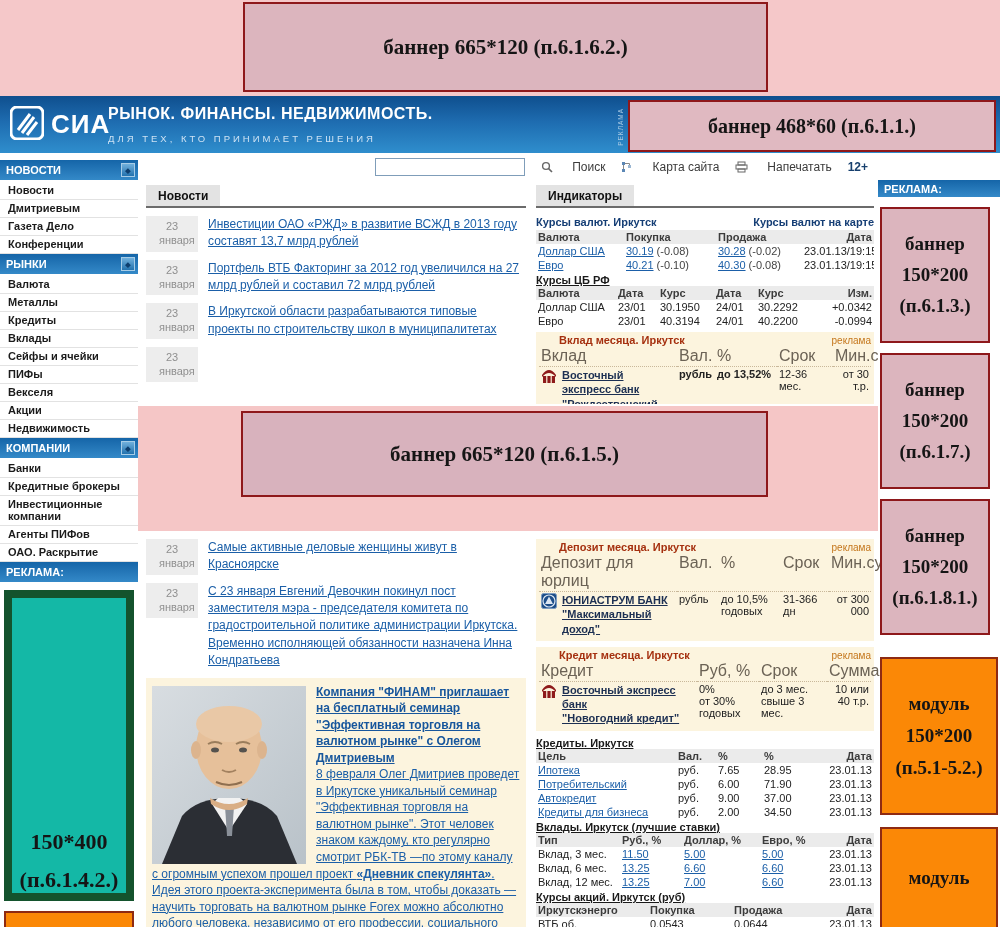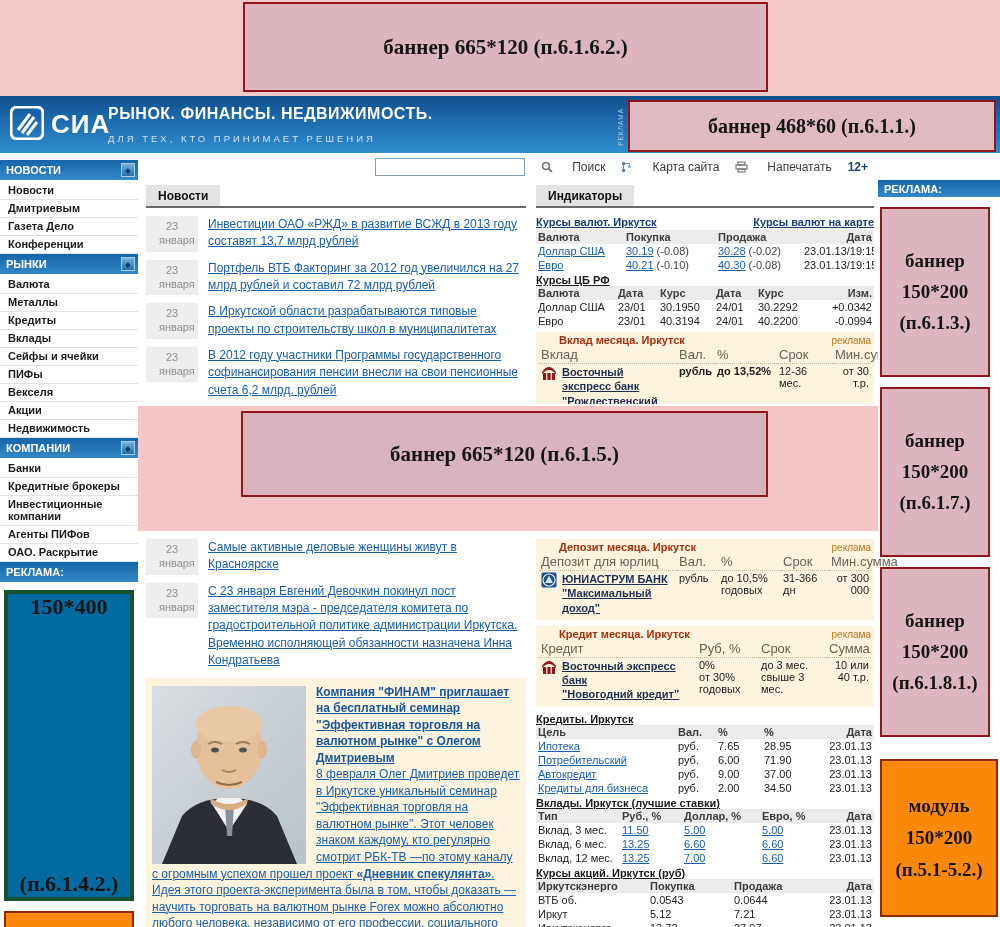--- a/index.html
+++ b/index.html
@@ -35,22 +35,22 @@
 
   
   .side-head { height:20px; margin-bottom:2px; background:linear-gradient(#1565a8,#3489c8);
                color:#fff; font-weight:bold; font-size:11px; display:flex; align-items:center;
                padding:0 6px; position:relative; }
   .side-head .sq { position:absolute; right:3px; top:3px; width:14px; height:14px;
                    background:linear-gradient(#71b0dc,#2372ae); border:1px solid #a6cce6;
                    color:#0d3e6e; font-size:7px; text-align:center; line-height:13px; cursor:pointer; }
   .side-item { padding:2px 8px 3px; font-weight:bold; font-size:11px; color:#1b1b1b;
                border-bottom:1px solid #e2e2e2; cursor:pointer; }
-  .left-red { margin:8px 4px 0 4px; height:311px; background:#0369a1; border:4px solid #14532d;
-              display:flex; flex-direction:column; align-items:center; justify-content:space-between;
+  .left-red { margin:8px 4px 0 4px; height:311px; background:#14b8a6; border:8px solid #14532d;
+              display:flex; flex-direction:column; align-items:center; justify-content:flex-end;
               gap:12px; font-size:22px; }
   .left-module { margin:10px 4px 0 4px; height:200px; background:#fb8806; border:2px solid #8e2a12;
                  display:flex; flex-direction:column; align-items:center; gap:10px;
                  padding-top:26px; font-size:22px; }
 
   
   .toolbar { height:27px; display:flex; align-items:center; justify-content:flex-end;
              gap:16px; padding-right:10px; font-size:12px; color:#3b3b3b; }
   .toolbar .titem { display:flex; align-items:center; gap:19px; cursor:pointer; }
   .search-input { width:150px; height:18px; border:1px solid #7f9db9; font-size:11px; padding:0 3px; }
@@ -81,47 +81,47 @@
   
   .article { background:#fcf4de; padding:6px 6px 8px; margin-bottom:8px; font-size:12px; line-height:1.38; }
   .article:after { content:""; display:block; clear:both; }
   .a-photo { float:left; width:154px; margin:2px 10px 2px 0; }
   .a-title { font-weight:bold; color:#17569c; text-decoration:underline; cursor:pointer; }
   .a-body { color:#1b5fa8; text-decoration:underline; cursor:pointer; }
   .a-bold { font-weight:bold; }
 
   
   .ind-links { display:flex; justify-content:space-between; font-weight:bold; font-size:11px; margin-bottom:2px; }
-  .ind-links span { color:#153e75; text-decoration:underline; cursor:pointer; }
+  .ind-links span { color:#153e75; cursor:pointer; }
   .sec-title { font-weight:bold; font-size:11px; color:#1a1a1a; text-decoration:underline;
                margin-top:2px; cursor:pointer; }
   table.tbl { width:100%; border-collapse:collapse; font-size:11px; table-layout:fixed; }
   .tbl td, .tbl th { padding:1px 2px; text-align:left; font-weight:normal; vertical-align:top;
                      overflow:hidden; white-space:nowrap; }
   .tbl tr.hrow td { background:#ebebeb; color:#3c3c3c; font-weight:bold; }
   .tbl .r { text-align:right; }
   .lnk { color:#1b5fa8; text-decoration:underline; cursor:pointer; }
   .chg { color:#444; }
 
   .promo { background:#fcf4de; padding:2px 3px 4px; margin:4px 0 6px; }
   .promo-top { display:flex; justify-content:space-between; align-items:baseline; }
   .promo-title { color:#a5300f; font-weight:bold; font-size:11px;padding-left:20px; }
   .promo-ad { color:#c4761b; font-size:10px; }
   table.ptbl { width:100%; border-collapse:collapse; font-size:11px; table-layout:fixed; }
   .ptbl td { padding:1px 2px; vertical-align:top; }
-  .ptbl tr.phead td { color:#6b6255; border-bottom:1px dotted #c9b89a; font-size:13px; }
+  .ptbl tr.phead td { color:#6b6255; border-bottom:1px dotted #c9b89a; font-size:16px; }
   .pre { white-space:pre-line; }
   .bankcell { display:flex; gap:5px; align-items:flex-start; }
   .bank-name { font-weight:bold; color:#1c2f52; text-decoration:underline; font-size:11px; line-height:1.3; cursor:pointer; }
   .bold { font-weight:bold; }
 
   
   .rail-head { height:17px; margin-top:27px; background:linear-gradient(#1565a8,#3489c8);
                color:#fff; font-weight:bold; font-size:11px; display:flex; align-items:center; padding:0 6px; }
-  .rail-banner { margin:10px 10px 0 2px; height:170px; background:#dcb5be; border:2px solid #8e181b;
+  .rail-banner { margin:10px 10px 0 2px; height:136px; background:#dcb5be; border:2px solid #8e181b;
                  display:flex; flex-direction:column; align-items:center; justify-content:center;
                  gap:9px; font-size:19px; }
   .rail-module { margin:22px 2px 0 2px; height:158px; background:#fb8806; border:2px solid #8e2a12;
                  display:flex; flex-direction:column; align-items:center; justify-content:center;
                  gap:10px; font-size:19px; }
   .rail-module2 { margin:12px 2px 0 2px; height:120px; background:#fb8806; border:2px solid #8e2a12;
                   display:flex; flex-direction:column; align-items:center; padding-top:38px; font-size:19px; }
   .icon { flex:none; display:inline-flex; }
 </style>
 </head>
@@ -265,21 +265,20 @@
               <div>23</div>
               <div>января</div>
             </div>
             <div class="nlink">В Иркутской области разрабатываются типовые проекты по строительству школ в муниципалитетах</div>
           </div>
           <div class="news-item">
             <div class="ndate">
               <div>23</div>
               <div>января</div>
             </div>
-            <div class="nlink">В 2012 году участники Программы государственного софинансирования пенсии внесли на свои пенсионные счета 6,2 млрд. рублей</div>
           </div>
 
         </div>
 
         <div class="ind-col">
           <div class="tab-row">
             <span class="tab">Индикаторы</span>
           </div>
 
           <div class="ind-links">

